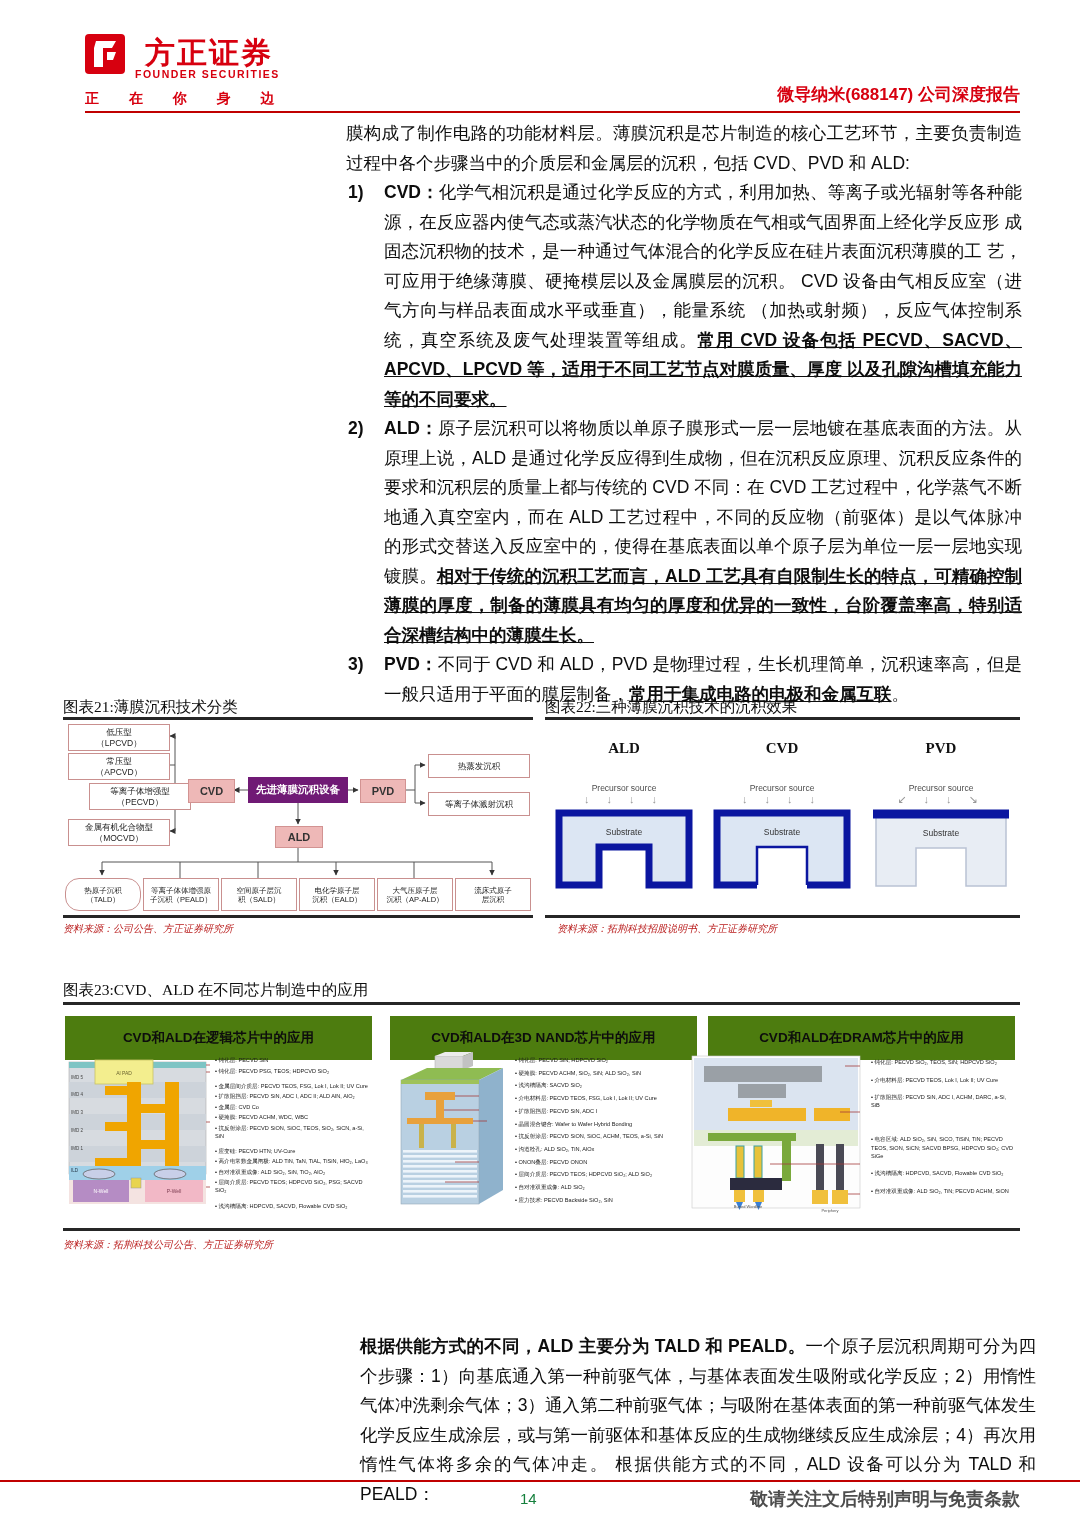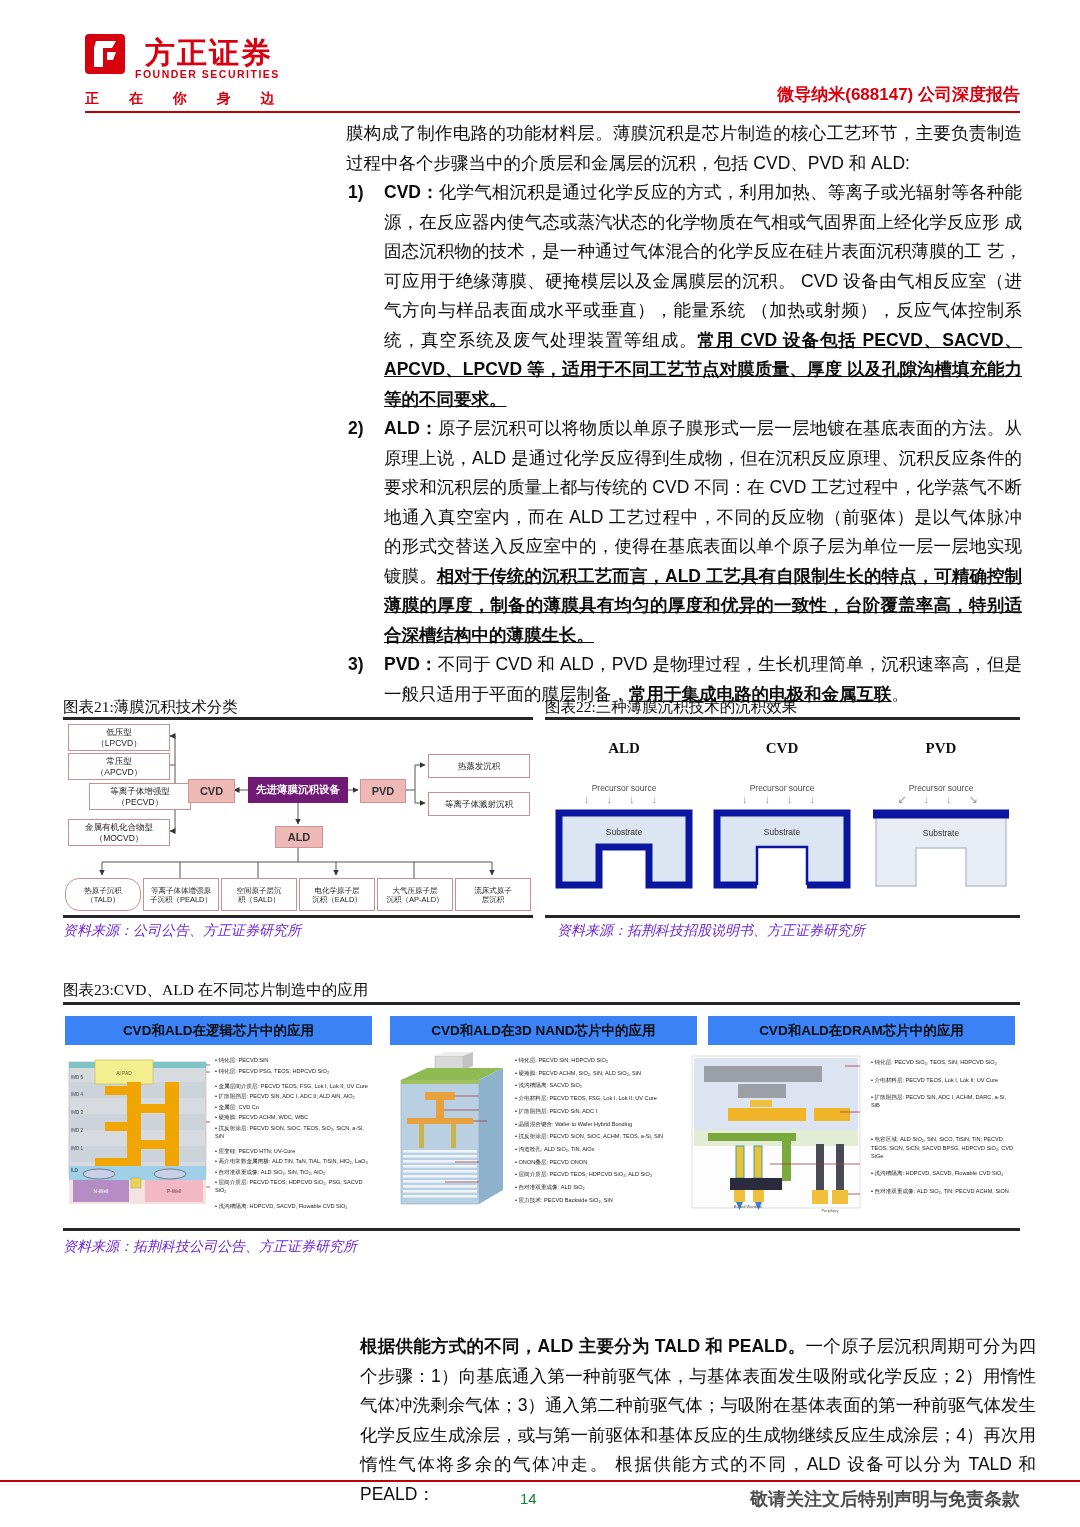--- a/index.html
+++ b/index.html
@@ -8,35 +8,35 @@
   .abs{position:absolute;}
   .red{color:#d7000f;}
   .rule{background:#262626;height:3px;}
   .redrule{background:#c00000;height:2px;}
   .body-text{font-size:17.5px;line-height:29.5px;text-align:justify;color:#0d0d0d;}
   .body-text .ul{font-weight:bold;text-decoration:underline;}
   .li{position:relative;padding-left:38px;}
   .li .num{position:absolute;left:2px;top:0;font-weight:bold;}
   .li .lab{font-weight:bold;}
   .figtitle{font-family:"Liberation Serif","DejaVu Serif",serif;font-size:15.5px;color:#0d0d0d;}
-  .source{font-family:"Liberation Serif","DejaVu Serif",serif;font-style:italic;font-size:14px;color:#6d28d9;}
+  .source{font-family:"Liberation Serif","DejaVu Serif",serif;font-style:italic;font-size:10px;color:#b91c1c;}
   
   .f21box{position:absolute;border:1px solid #c9908f;background:#fff;display:flex;align-items:center;
           justify-content:center;text-align:center;font-size:8.5px;line-height:1.2;color:#222;white-space:pre-line;}
   .f21pink{position:absolute;border:1px solid #d29392;background:#eeb8b7;display:flex;align-items:center;
            justify-content:center;font-weight:bold;font-size:11px;color:#333;}
   .f21red{position:absolute;background:#701a75;color:#fff;display:flex;align-items:center;justify-content:center;
           font-weight:bold;font-size:10.5px;}
   .f21bot{font-size:7.5px;}
   
   .f22name{font-family:"Liberation Serif","DejaVu Serif",serif;font-weight:bold;font-size:15px;text-align:center;color:#111;}
   .f22pre{font-size:8.5px;color:#4d4d4d;text-align:center;}
   .f22arrows{color:#999;font-size:11px;text-align:center;letter-spacing:7px;}
   
-  .p23head{position:absolute;height:29px;width:307px;background:#3b82f6;display:flex;align-items:center;
+  .p23head{position:absolute;height:44px;width:307px;background:#4d7c0f;display:flex;align-items:center;
            justify-content:center;font-weight:bold;font-size:13.5px;color:#0d0d0d;}
   .lblcol{position:absolute;}
   .lbl{font-size:5.6px;line-height:1.45;color:#1a1a1a;font-weight:500;margin-bottom:2.4px;}
   .lbl::before{content:"•  ";color:#000;}
   .lbl2{margin-bottom:4.6px;}
   .lbl3{margin-bottom:9.5px;}
   .gap{margin-top:7px;}
   .footer-page{font-size:15px;color:#15803d;}
   .footer-disc{font-size:18px;font-weight:bold;color:#4d4d4d;}
   .hdr-brand{font-size:30px;font-weight:bold;letter-spacing:2px;}

